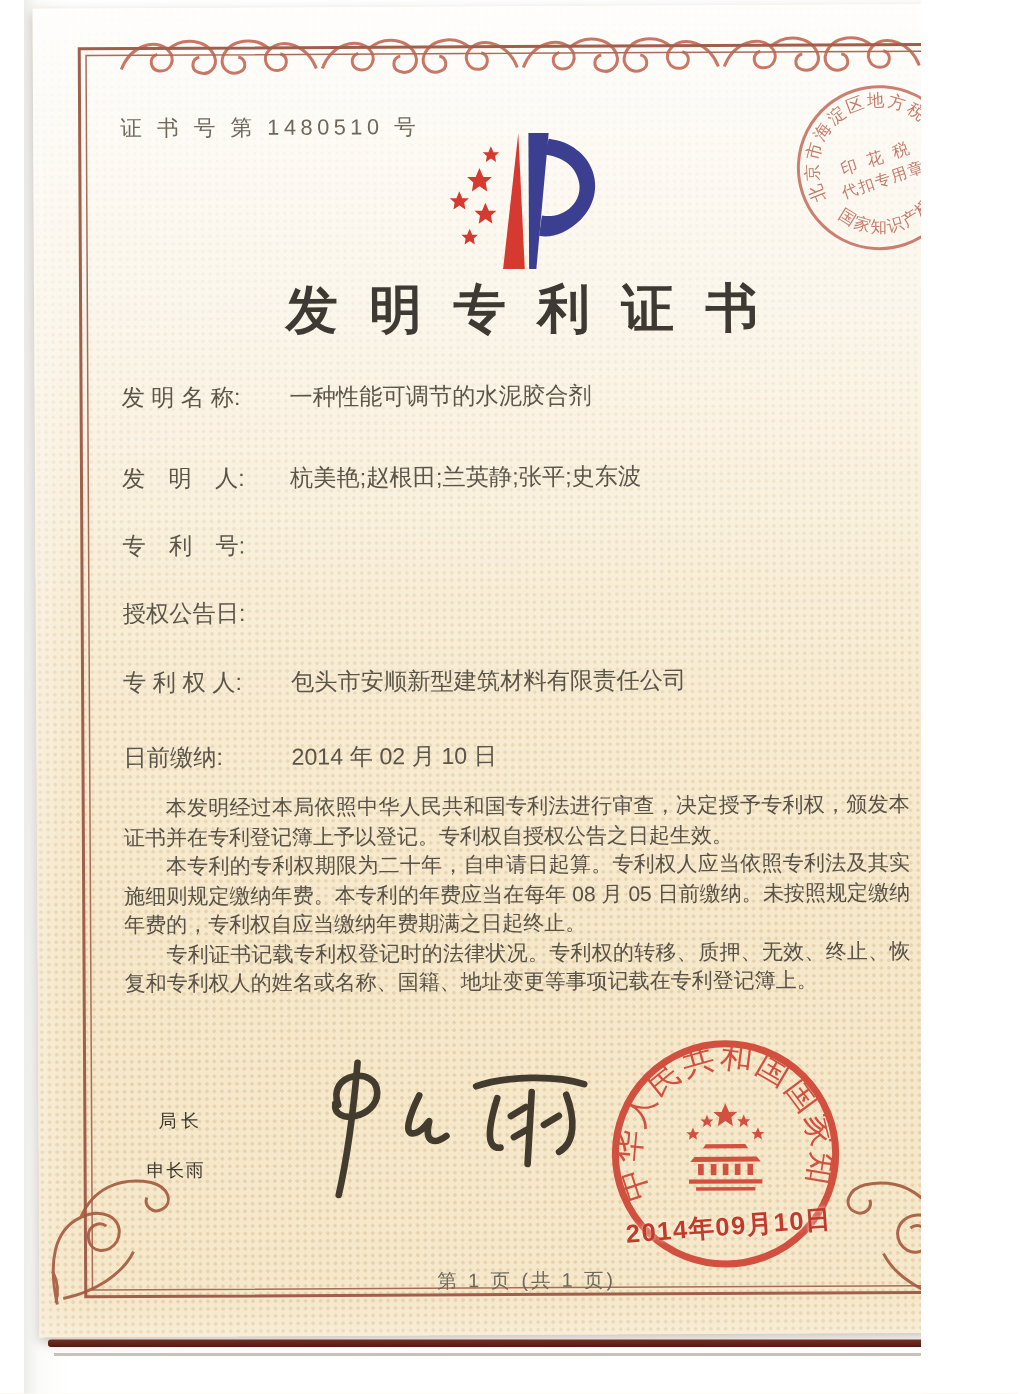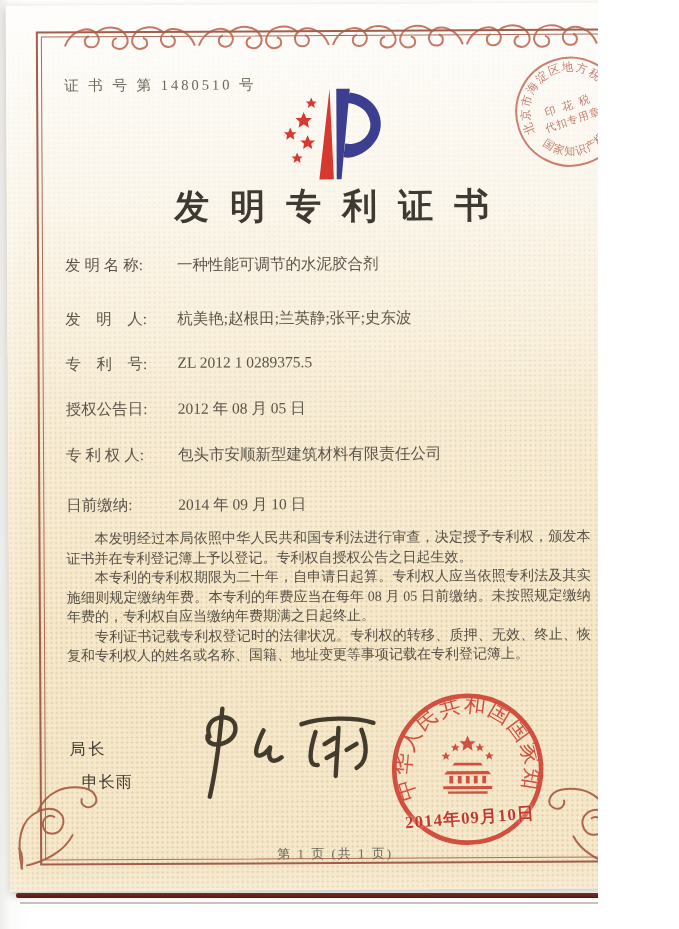--- a/index.html
+++ b/index.html
@@ -1,19 +1,20 @@
 <!DOCTYPE html>
 <html><head>
 <meta charset="utf-8">
 <style>
   html,body{margin:0;padding:0;background:#ffffff;}
   .scan{
     position:relative;width:598px;height:929px;overflow:hidden;
     background:linear-gradient(90deg,#ededeb 0px,#fbfbfa 10px,#ffffff 30px);
-    font-family:Liberation Serif, serif;
+    font-family:Liberation Sans, sans-serif;
+    margin-left:16px;
   }
   
   .edge-right{position:absolute;left:653px;top:22px;width:9px;height:898px;
     background:linear-gradient(90deg,#9c4a3c,#5e1f16 60%,#7e352a);border-radius:2px;}
   .edge-bottom{position:absolute;left:16px;top:893px;width:642px;height:5px;
     background:linear-gradient(180deg,#7c3128,#531a12);border-radius:2px;}
   .edge-bottom2{position:absolute;left:20px;top:902px;width:640px;height:2px;background:#c9c2b6;}
 
   .paper{
     position:absolute;left:8px;top:4px;width:650px;height:886px;
@@ -46,22 +47,22 @@
 
   .fieldrow{position:absolute;left:58px;width:540px;font-size:15.5px;color:#5b5448;
     display:flex;white-space:nowrap;}
   .fieldrow .lab{display:inline-block;width:112px;flex:0 0 112px;}
   .f1{top:250px}.f2{top:304px}.f3{top:349px}.f4{top:394px}.f5{top:440px}.f6{top:490px}
 
   .paras{position:absolute;left:58px;top:524px;width:524px;color:#575146;
     font-size:14px;line-height:19.5px;text-align:justify;}
   .paras p{margin:0;text-indent:2em;}
 
-  .sig-title{position:absolute;left:60px;top:734px;font-size:16px;letter-spacing:3px;color:#3e382d;}
-  .sig-name{position:absolute;left:72px;top:767px;font-size:16px;letter-spacing:1px;color:#3e382d;}
+  .sig-title{position:absolute;left:80px;top:734px;font-size:12px;letter-spacing:3px;color:#3e382d;}
+  .sig-name{position:absolute;left:72px;top:767px;font-size:12px;letter-spacing:1px;color:#3e382d;}
   .sig-svg{position:absolute;left:148px;top:696px;width:244px;height:104px;}
 
   .seal{position:absolute;left:378px;top:686px;width:160px;height:160px;opacity:.92;}
   .seal-date{position:absolute;left:360px;top:803px;width:200px;text-align:center;
     font-size:17px;font-weight:bold;color:#c23a2a;letter-spacing:1px;
     transform:rotate(-4deg);text-shadow:0 0 3px rgba(255,252,240,.85);}
 
   .footer{position:absolute;left:0;top:841px;width:100%;text-align:center;
     font-size:13px;letter-spacing:2px;color:#6e675a;}
 </style>
@@ -147,33 +148,31 @@
     <div class="fieldrow f1">
       <span class="lab">发 明 名 称:</span>
       <span class="val">一种性能可调节的水泥胶合剂</span>
     </div>
     <div class="fieldrow f2">
       <span class="lab">发　明　人:</span>
       <span class="val">杭美艳;赵根田;兰英静;张平;史东波</span>
     </div>
     <div class="fieldrow f3">
       <span class="lab">专　利　号:</span>
-      <span class="val">ZL 2012 1 0289375.5</span>
     </div>
     <div class="fieldrow f4">
       <span class="lab">授权公告日:</span>
-      <span class="val">2012 年 08 月 05 日</span>
     </div>
     <div class="fieldrow f5">
       <span class="lab">专 利 权 人:</span>
       <span class="val">包头市安顺新型建筑材料有限责任公司</span>
     </div>
     <div class="fieldrow f6">
       <span class="lab">日前缴纳:</span>
-      <span class="val">2014 年 09 月 10 日</span>
+      <span class="val">2014 年 02 月 10 日</span>
     </div>
 
     <div class="paras">
       <p>本发明经过本局依照中华人民共和国专利法进行审查，决定授予专利权，颁发本证书并在专利登记簿上予以登记。专利权自授权公告之日起生效。</p>
       <p>本专利的专利权期限为二十年，自申请日起算。专利权人应当依照专利法及其实施细则规定缴纳年费。本专利的年费应当在每年 08 月 05 日前缴纳。未按照规定缴纳年费的，专利权自应当缴纳年费期满之日起终止。</p>
       <p>专利证书记载专利权登记时的法律状况。专利权的转移、质押、无效、终止、恢复和专利权人的姓名或名称、国籍、地址变更等事项记载在专利登记簿上。</p>
     </div>
 
     <div class="sig-title">局长</div>
     <div class="sig-name">申长雨</div>

